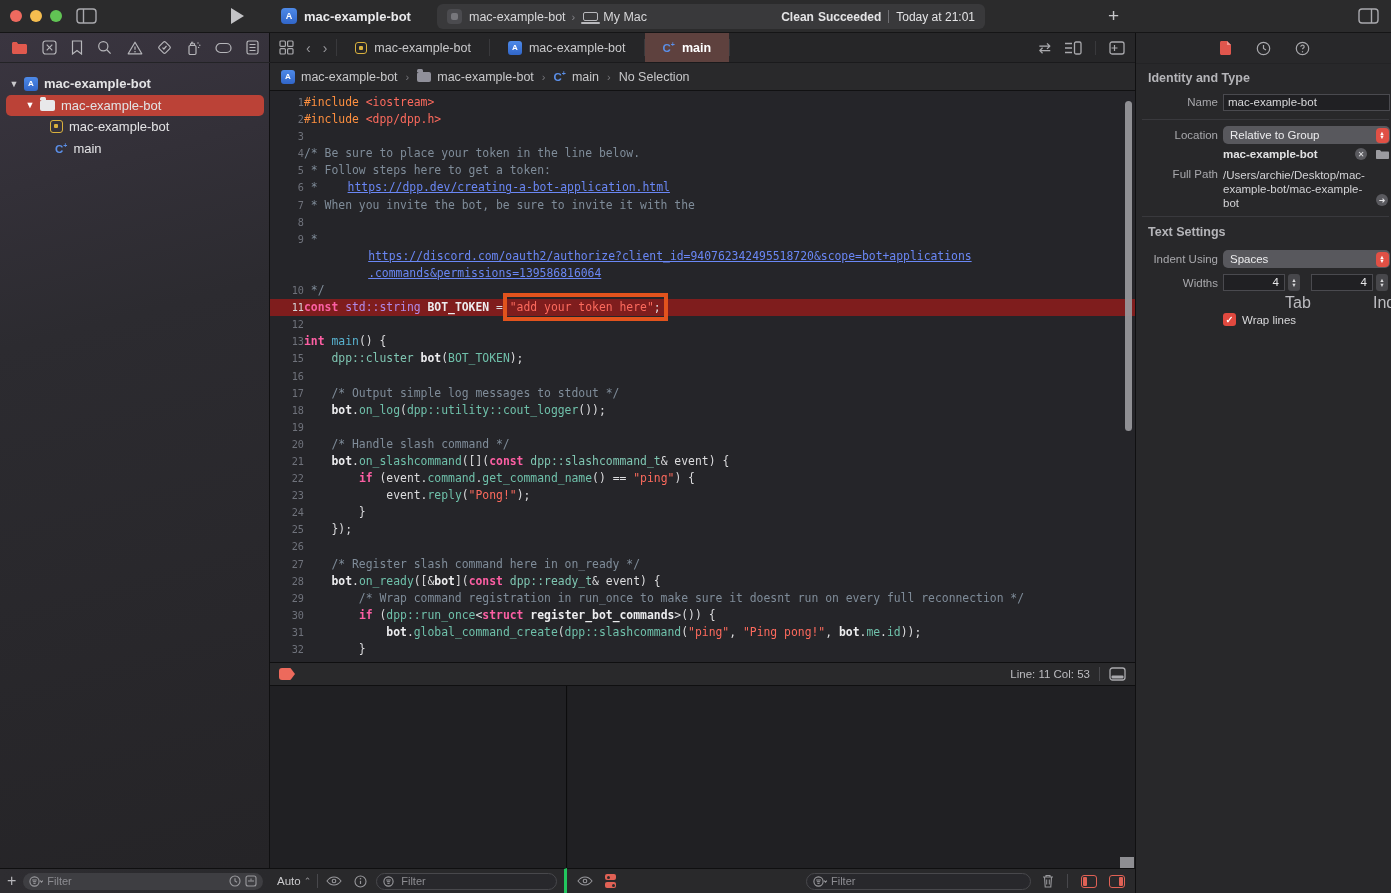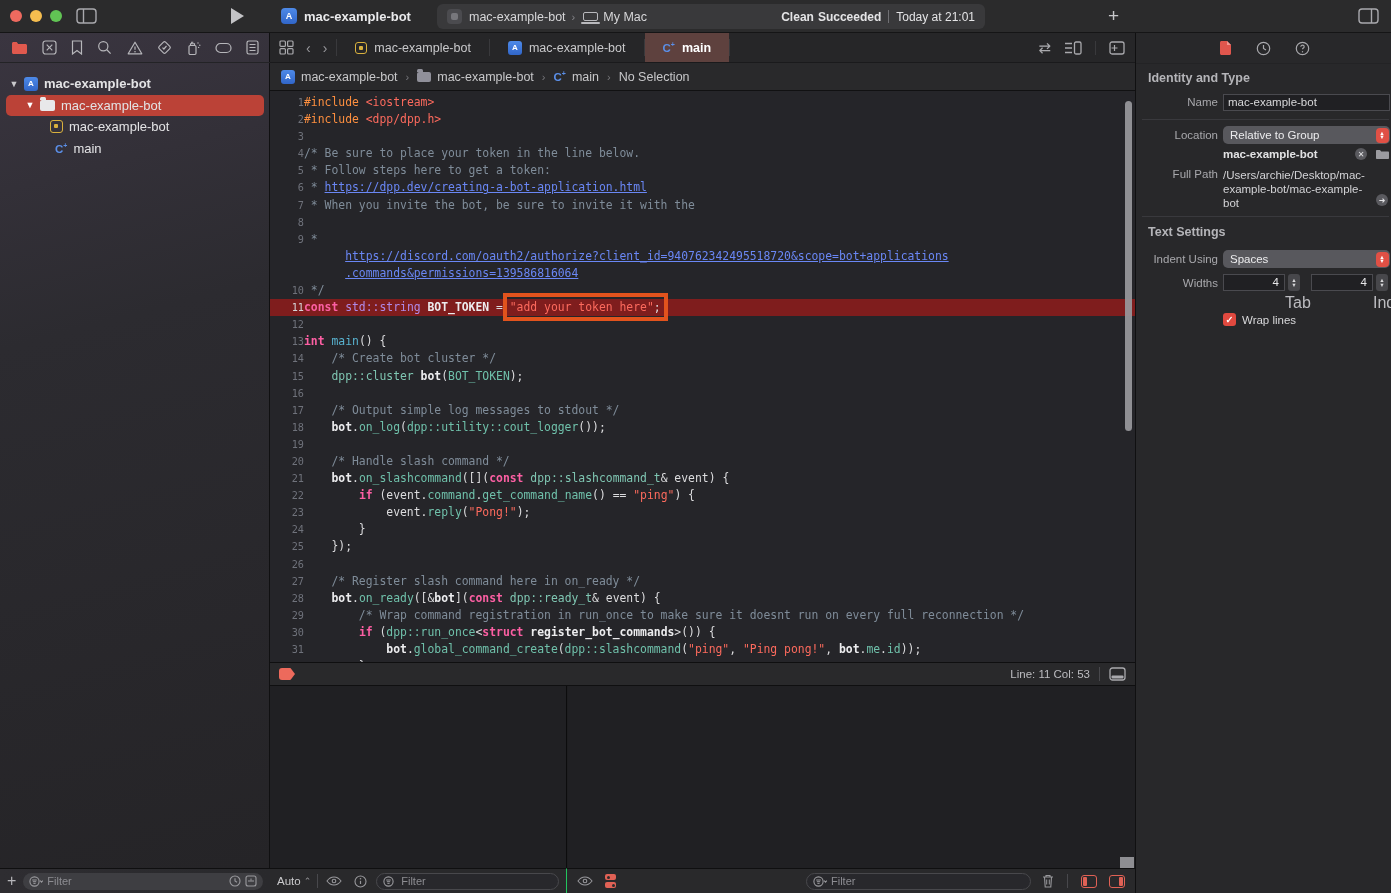--- a/index.html
+++ b/index.html
@@ -70,42 +70,42 @@
   #code-lines { position:absolute; left:0; top:3px; width:100%; }
   .cl { height:17.1px; position:relative; white-space:pre; font-family:"DejaVu Sans Mono",monospace; font-size:11.4px; line-height:17.1px; }
   .cl.cur { background:#7f1d1d; }
   .g { position:absolute; left:0; width:34px; text-align:right; color:#6f727b; font-size:10.2px; }
   .cur .g { color:#d5d6d9; }
   .src { position:absolute; left:34px; top:0; }
   .tk-pl { color:#dcdcde; } .tk-plb { color:#ececee; font-weight:bold; }
   .tk-kw { color:#fc5fa3; font-weight:bold; }
   .tk-str { color:#fc6a5d; }
   .tk-cmt { color:#7f8c99; }
-  .tk-url { color:#6a87f5; text-decoration:underline; }
+  .tk-url { color:#6a87f5; text-decoration:underline;margin-left:23px; }
   .tk-pp { color:#fd8f3f; }
   .tk-pur { color:#b08ae8; }
   .tk-typ { color:#7fc6b2; font-weight:normal; }
   .tk-fn { color:#6fc0aa; }
   .tk-fnm { color:#58b2cf; }
   .annotate { outline:4px solid #e2531d; outline-offset:3px; }
   #editor-scrollbar { right:3px; top:10px; width:7px; height:330px; border-radius:3.5px; background:#98989c; opacity:.92; }
 
   
   #debugtoolbar { left:270px; top:662px; width:865px; height:24px; background:#29292b; border-top:1px solid #0f0f10; border-bottom:1px solid #0f0f10; display:flex; align-items:center; padding:0 9px; }
   #bp-toggle { width:16px; height:12px; background:#ed6a5c; border-radius:3px 5px 5px 3px; clip-path:polygon(0 0,72% 0,100% 50%,72% 100%,0 100%); }
   #linecol { margin-left:auto; color:#bcbcc0; font-size:11.5px; }
   .vline { width:1px; height:14px; background:#48484c; margin:0 9px; }
 
   
   #varpane { left:270px; top:686px; width:297px; height:182px; background:#202023; border-right:1px solid #0c0c0d; }
   #consolepane { left:568px; top:686px; width:567px; height:182px; background:#202023; }
   #console-scrollbar { right:1px; bottom:0px; width:14px; height:11px; background:#8e8e92; }
   .bottombar { top:868px; height:25px; background:#29292b; border-top:1px solid #0f0f10; display:flex; align-items:center; }
   #navbar-bottom { left:0; width:270px; background:linear-gradient(90deg,#2e2d31,#29292c); padding:0 7px; }
-  #varbar { left:270px; width:297px; border-right:1px solid #22c55e; padding:0 7px; }
+  #varbar { left:270px; width:297px; border-right:3px solid #22c55e; padding:0 7px; }
   #consolebar { left:567px; width:568px; padding:0 10px; }
   .plus-glyph { color:#b6b6ba; font-size:16px; font-weight:300; margin-right:7px; }
   .filter-pill { height:17px; border-radius:9px; background:#3e3e42; display:flex; align-items:center; padding:0 6px; gap:4px; flex:1; }
   .filter-pill.outline { background:#28282c; border:1px solid #48484c; }
   .filter-pill input { background:transparent; border:none; outline:none; color:#cfcfd2; font-size:11px; width:60px; flex:1; }
   .filter-pill input::placeholder { color:#8d8d92; }
   .scope-label { color:#cacacc; font-size:11.5px; margin-right:3px; }
   .scope-chev { color:#98989c; font-size:9px; letter-spacing:-2px; }
   .icon-gap { display:flex; align-items:center; gap:12px; }
   .red-stack { display:flex; flex-direction:column; gap:2px; }
@@ -331,21 +331,20 @@
       <div class="cl"><span class="g">6</span><span class="src"><span class="tk-cmt"> * </span><span class="tk-url">https://dpp.dev/creating-a-bot-application.html</span></span></div>
       <div class="cl"><span class="g">7</span><span class="src"><span class="tk-cmt"> * When you invite the bot, be sure to invite it with the</span></span></div>
       <div class="cl"><span class="g">8</span></div>
       <div class="cl"><span class="g">9</span><span class="src"><span class="tk-cmt"> *</span></span></div>
       <div class="cl"><span class="g"></span><span class="src"><span class="tk-cmt">      </span><span class="tk-url">https://discord.com/oauth2/authorize?client_id=940762342495518720&amp;scope=bot+applications</span></span></div>
       <div class="cl"><span class="g"></span><span class="src"><span class="tk-cmt">      </span><span class="tk-url">.commands&amp;permissions=139586816064</span></span></div>
       <div class="cl"><span class="g">10</span><span class="src"><span class="tk-cmt"> */</span></span></div>
       <div class="cl cur"><span class="g">11</span><span class="src"><span class="tk-kw">const</span><span class="tk-pl"> </span><span class="tk-pur">std::string</span><span class="tk-pl"> </span><span class="tk-plb">BOT_TOKEN</span><span class="tk-pl"> = </span><span class="annotate"><span class="tk-str">"add your token here"</span><span class="tk-pl">;</span></span></span></div>
       <div class="cl"><span class="g">12</span><span class="src"></span></div>
       <div class="cl"><span class="g">13</span><span class="src"><span class="tk-kw">int</span><span class="tk-pl"> </span><span class="tk-fnm">main</span><span class="tk-pl">() {</span></span></div>
-      <div class="cl"><span class="g">14</span><span class="src"><span class="tk-cmt">    /* Create bot cluster */</span></span></div>
       <div class="cl"><span class="g">15</span><span class="src"><span class="tk-pl">    </span><span class="tk-typ">dpp::cluster</span><span class="tk-pl"> </span><span class="tk-plb">bot</span><span class="tk-pl">(</span><span class="tk-fn">BOT_TOKEN</span><span class="tk-pl">);</span></span></div>
       <div class="cl"><span class="g">16</span><span class="src"></span></div>
       <div class="cl"><span class="g">17</span><span class="src"><span class="tk-cmt">    /* Output simple log messages to stdout */</span></span></div>
       <div class="cl"><span class="g">18</span><span class="src"><span class="tk-pl">    </span><span class="tk-plb">bot</span><span class="tk-pl">.</span><span class="tk-fn">on_log</span><span class="tk-pl">(</span><span class="tk-fn">dpp::utility::cout_logger</span><span class="tk-pl">());</span></span></div>
       <div class="cl"><span class="g">19</span><span class="src"></span></div>
       <div class="cl"><span class="g">20</span><span class="src"><span class="tk-cmt">    /* Handle slash command */</span></span></div>
       <div class="cl"><span class="g">21</span><span class="src"><span class="tk-pl">    </span><span class="tk-plb">bot</span><span class="tk-pl">.</span><span class="tk-fn">on_slashcommand</span><span class="tk-pl">([](</span><span class="tk-kw">const</span><span class="tk-pl"> </span><span class="tk-typ">dpp::slashcommand_t</span><span class="tk-pl">&amp; event) {</span></span></div>
       <div class="cl"><span class="g">22</span><span class="src"><span class="tk-pl">        </span><span class="tk-kw">if</span><span class="tk-pl"> (event.</span><span class="tk-fn">command</span><span class="tk-pl">.</span><span class="tk-fn">get_command_name</span><span class="tk-pl">() == </span><span class="tk-str">"ping"</span><span class="tk-pl">) {</span></span></div>
       <div class="cl"><span class="g">23</span><span class="src"><span class="tk-pl">            event.</span><span class="tk-fn">reply</span><span class="tk-pl">(</span><span class="tk-str">"Pong!"</span><span class="tk-pl">);</span></span></div>
       <div class="cl"><span class="g">24</span><span class="src"><span class="tk-pl">        }</span></span></div>

